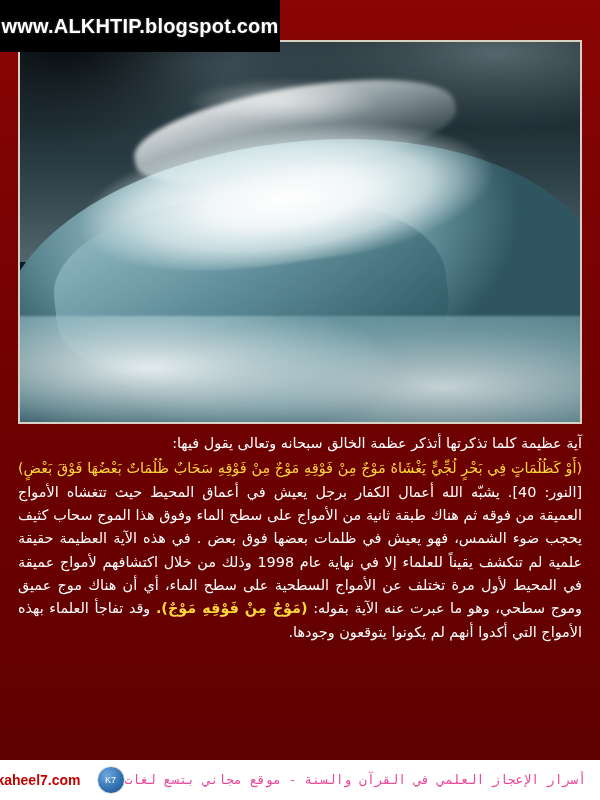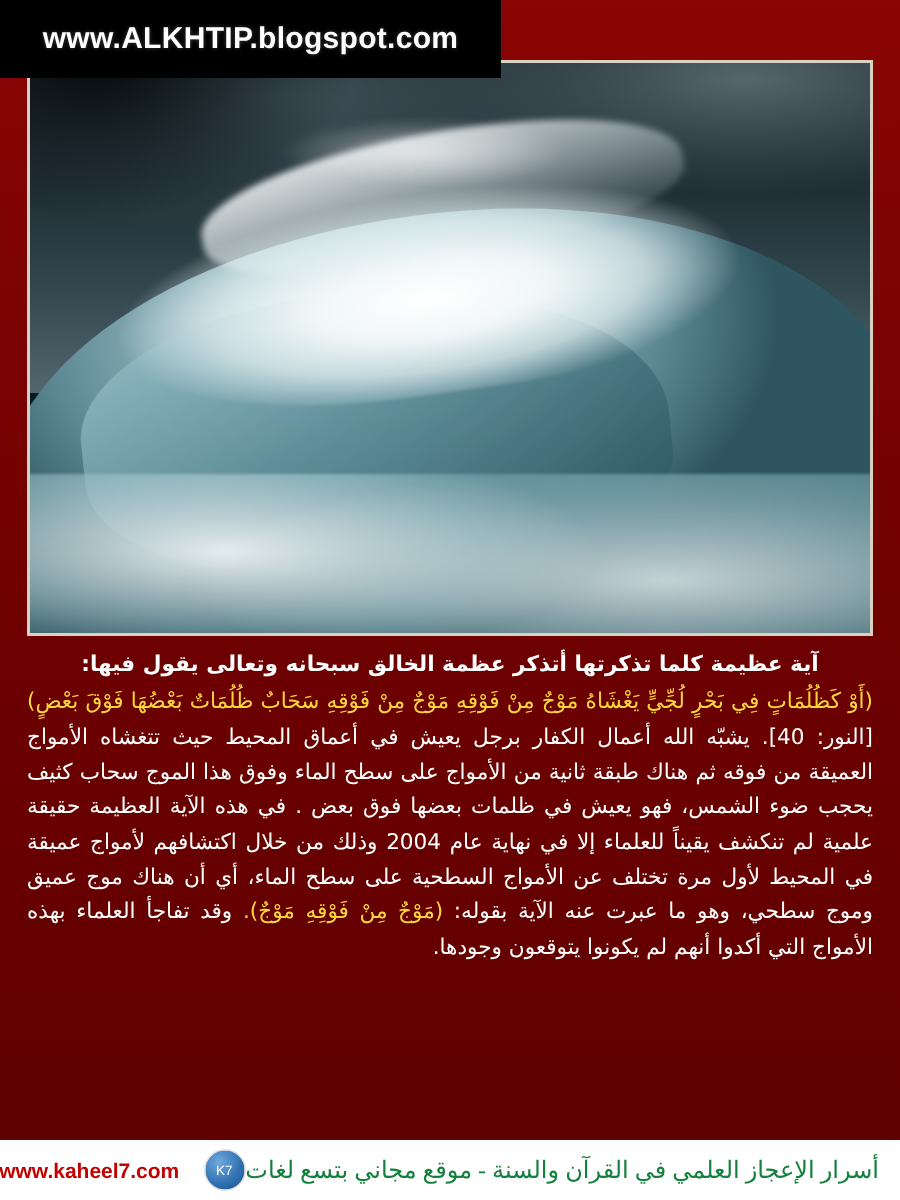--- a/index.html
+++ b/index.html
@@ -21,21 +21,21 @@
     height: 800px;
     background: linear-gradient(180deg, #8a0505 0%, #6d0000 55%, #5e0000 100%);
     box-sizing: border-box;
   }
 
   
   .top-banner {
     position: absolute;
     left: 0;
     top: 0;
-    width: 334px;
+    width: 280px;
     height: 52px;
     background: #000000;
     display: flex;
     align-items: center;
     justify-content: center;
     z-index: 5;
   }
   .top-banner .url {
     color: #ffffff;
     font-size: 20px;
@@ -156,35 +156,33 @@
     direction: rtl;
     text-align: justify;
     font-size: 14.4px;
     line-height: 1.62;
     font-family: "DejaVu Sans", "Liberation Sans", sans-serif;
   }
   .content p {
     margin: 0 0 2px 0;
   }
   .lead {
-    text-align: center;
     margin-bottom: 3px;
-    font-weight: bold;
   }
   .ayah {
     color: #ffd83a;
     font-weight: normal;
   }
   .ayah-ref {
     color: #ffffff;
     font-weight: normal;
   }
   .highlight {
     color: #ffd83a;
-    font-weight: normal;
+    font-weight: bold;
   }
   .closing {
     text-align: center;
   }
 
   
   .bottom-bar {
     position: absolute;
     left: 0;
     right: 0;
@@ -192,23 +190,23 @@
     height: 40px;
     background: #ffffff;
     display: flex;
     align-items: center;
     justify-content: space-between;
     padding: 0 14px;
     box-sizing: border-box;
     direction: rtl;
   }
   .bottom-text {
-    color: #15803d;
-    font-size: 16px;
-    font-family: Liberation Serif, serif;
+    color: #ec4899;
+    font-size: 13px;
+    font-family: Liberation Mono, monospace;
     white-space: nowrap;
   }
   .bottom-left {
     display: flex;
     align-items: center;
     gap: 16px;
     direction: ltr;
   }
   .site-link {
     color: #c20000;
@@ -251,21 +249,21 @@
       <div class="foam-base"></div>
     </div>
   </div>
 
   <div class="content">
     <p class="lead">آية عظيمة كلما تذكرتها أتذكر عظمة الخالق سبحانه وتعالى يقول فيها:</p>
     <p>
       <span class="ayah">(أَوْ كَظُلُمَاتٍ فِي بَحْرٍ لُجِّيٍّ يَغْشَاهُ مَوْجٌ مِنْ فَوْقِهِ مَوْجٌ مِنْ فَوْقِهِ سَحَابٌ ظُلُمَاتٌ بَعْضُهَا فَوْقَ بَعْضٍ)</span>
       <span class="ayah-ref">[النور: 40].</span>
       <span>يشبّه الله أعمال الكفار برجل يعيش في أعماق المحيط حيث تتغشاه الأمواج العميقة من فوقه ثم هناك طبقة ثانية من الأمواج على سطح الماء وفوق هذا الموج سحاب كثيف يحجب ضوء الشمس، فهو يعيش في ظلمات بعضها فوق بعض .</span>
-      <span>في هذه الآية العظيمة حقيقة علمية لم تنكشف يقيناً للعلماء إلا في نهاية عام 2004 وذلك من خلال اكتشافهم لأمواج عميقة في المحيط لأول مرة تختلف عن الأمواج السطحية على سطح الماء، أي أن هناك موج عميق وموج سطحي، وهو ما عبرت عنه الآية بقوله:</span>
+      <span>في هذه الآية العظيمة حقيقة علمية لم تنكشف يقيناً للعلماء إلا في نهاية عام 1998 وذلك من خلال اكتشافهم لأمواج عميقة في المحيط لأول مرة تختلف عن الأمواج السطحية على سطح الماء، أي أن هناك موج عميق وموج سطحي، وهو ما عبرت عنه الآية بقوله:</span>
       <span class="highlight">(مَوْجٌ مِنْ فَوْقِهِ مَوْجٌ).</span>
       <span>وقد تفاجأ العلماء بهذه الأمواج التي أكدوا أنهم لم يكونوا يتوقعون وجودها.</span>
     </p>
   </div>
 
   <div class="bottom-bar">
     <span class="bottom-text">أسرار الإعجاز العلمي في القرآن والسنة  -  موقع مجاني بتسع لغات</span>
     <span class="bottom-left">
       <a class="site-link" href="#">www.kaheel7.com</a>
       <span class="seal">K7</span>

